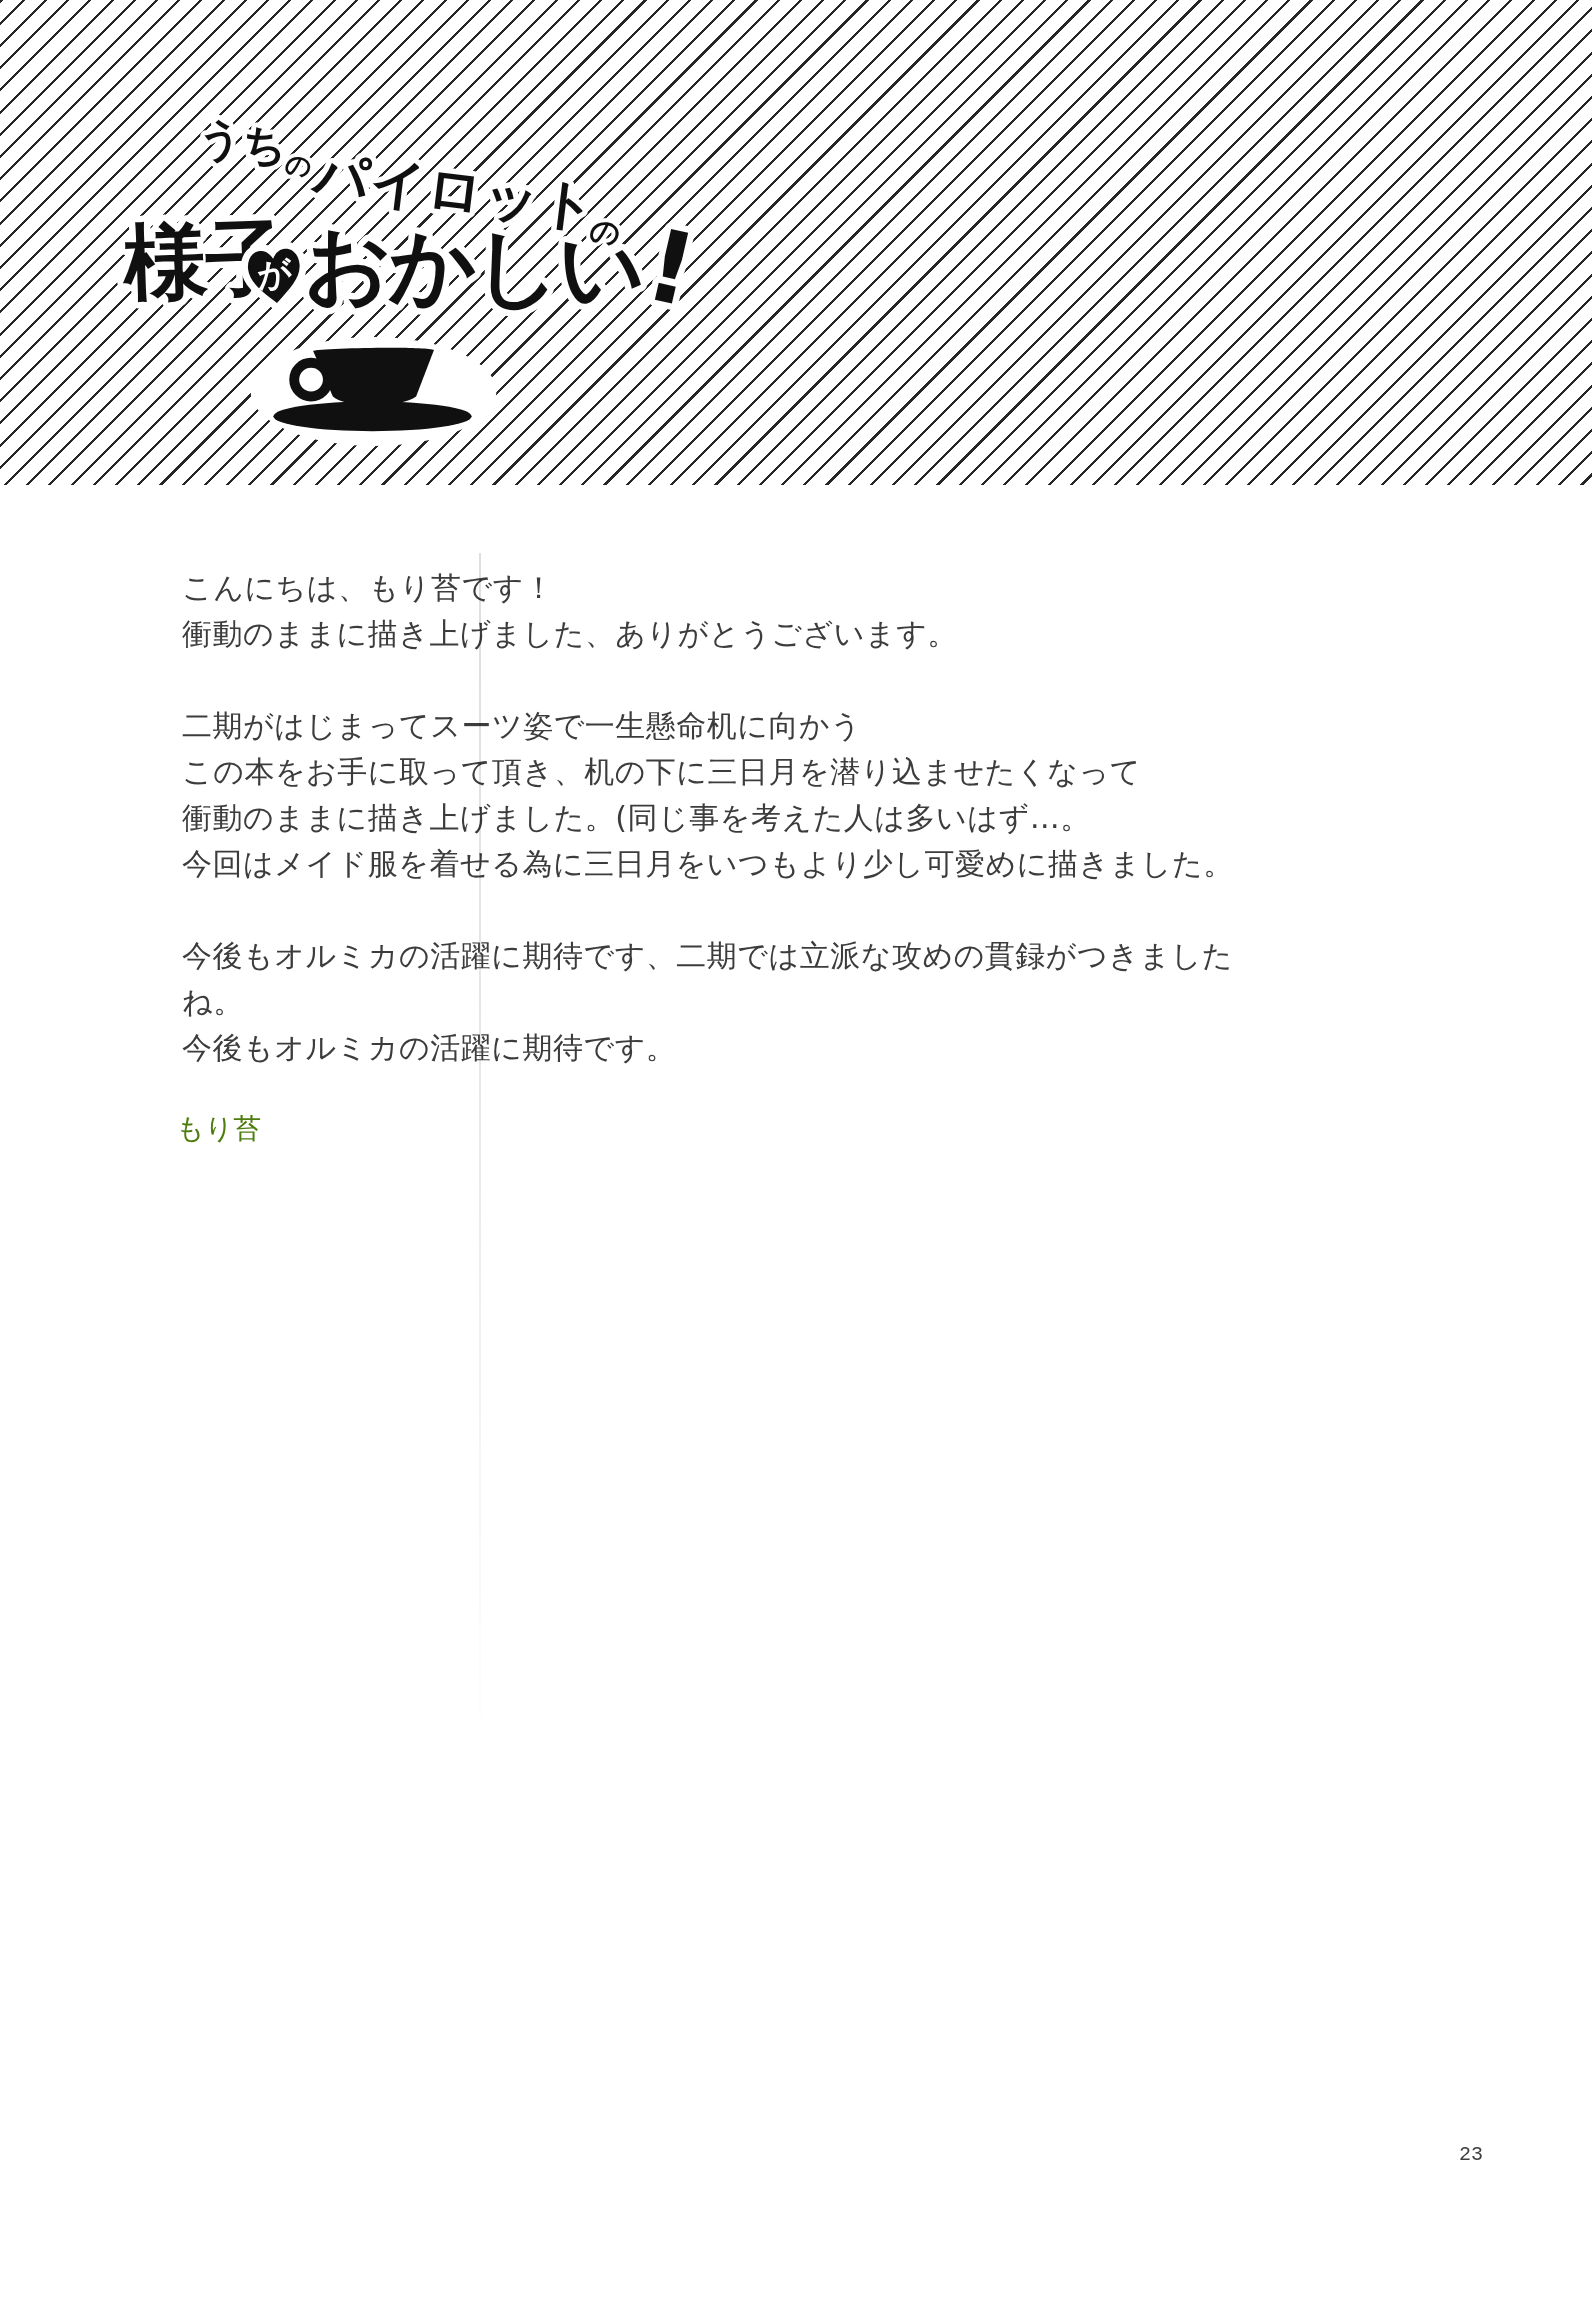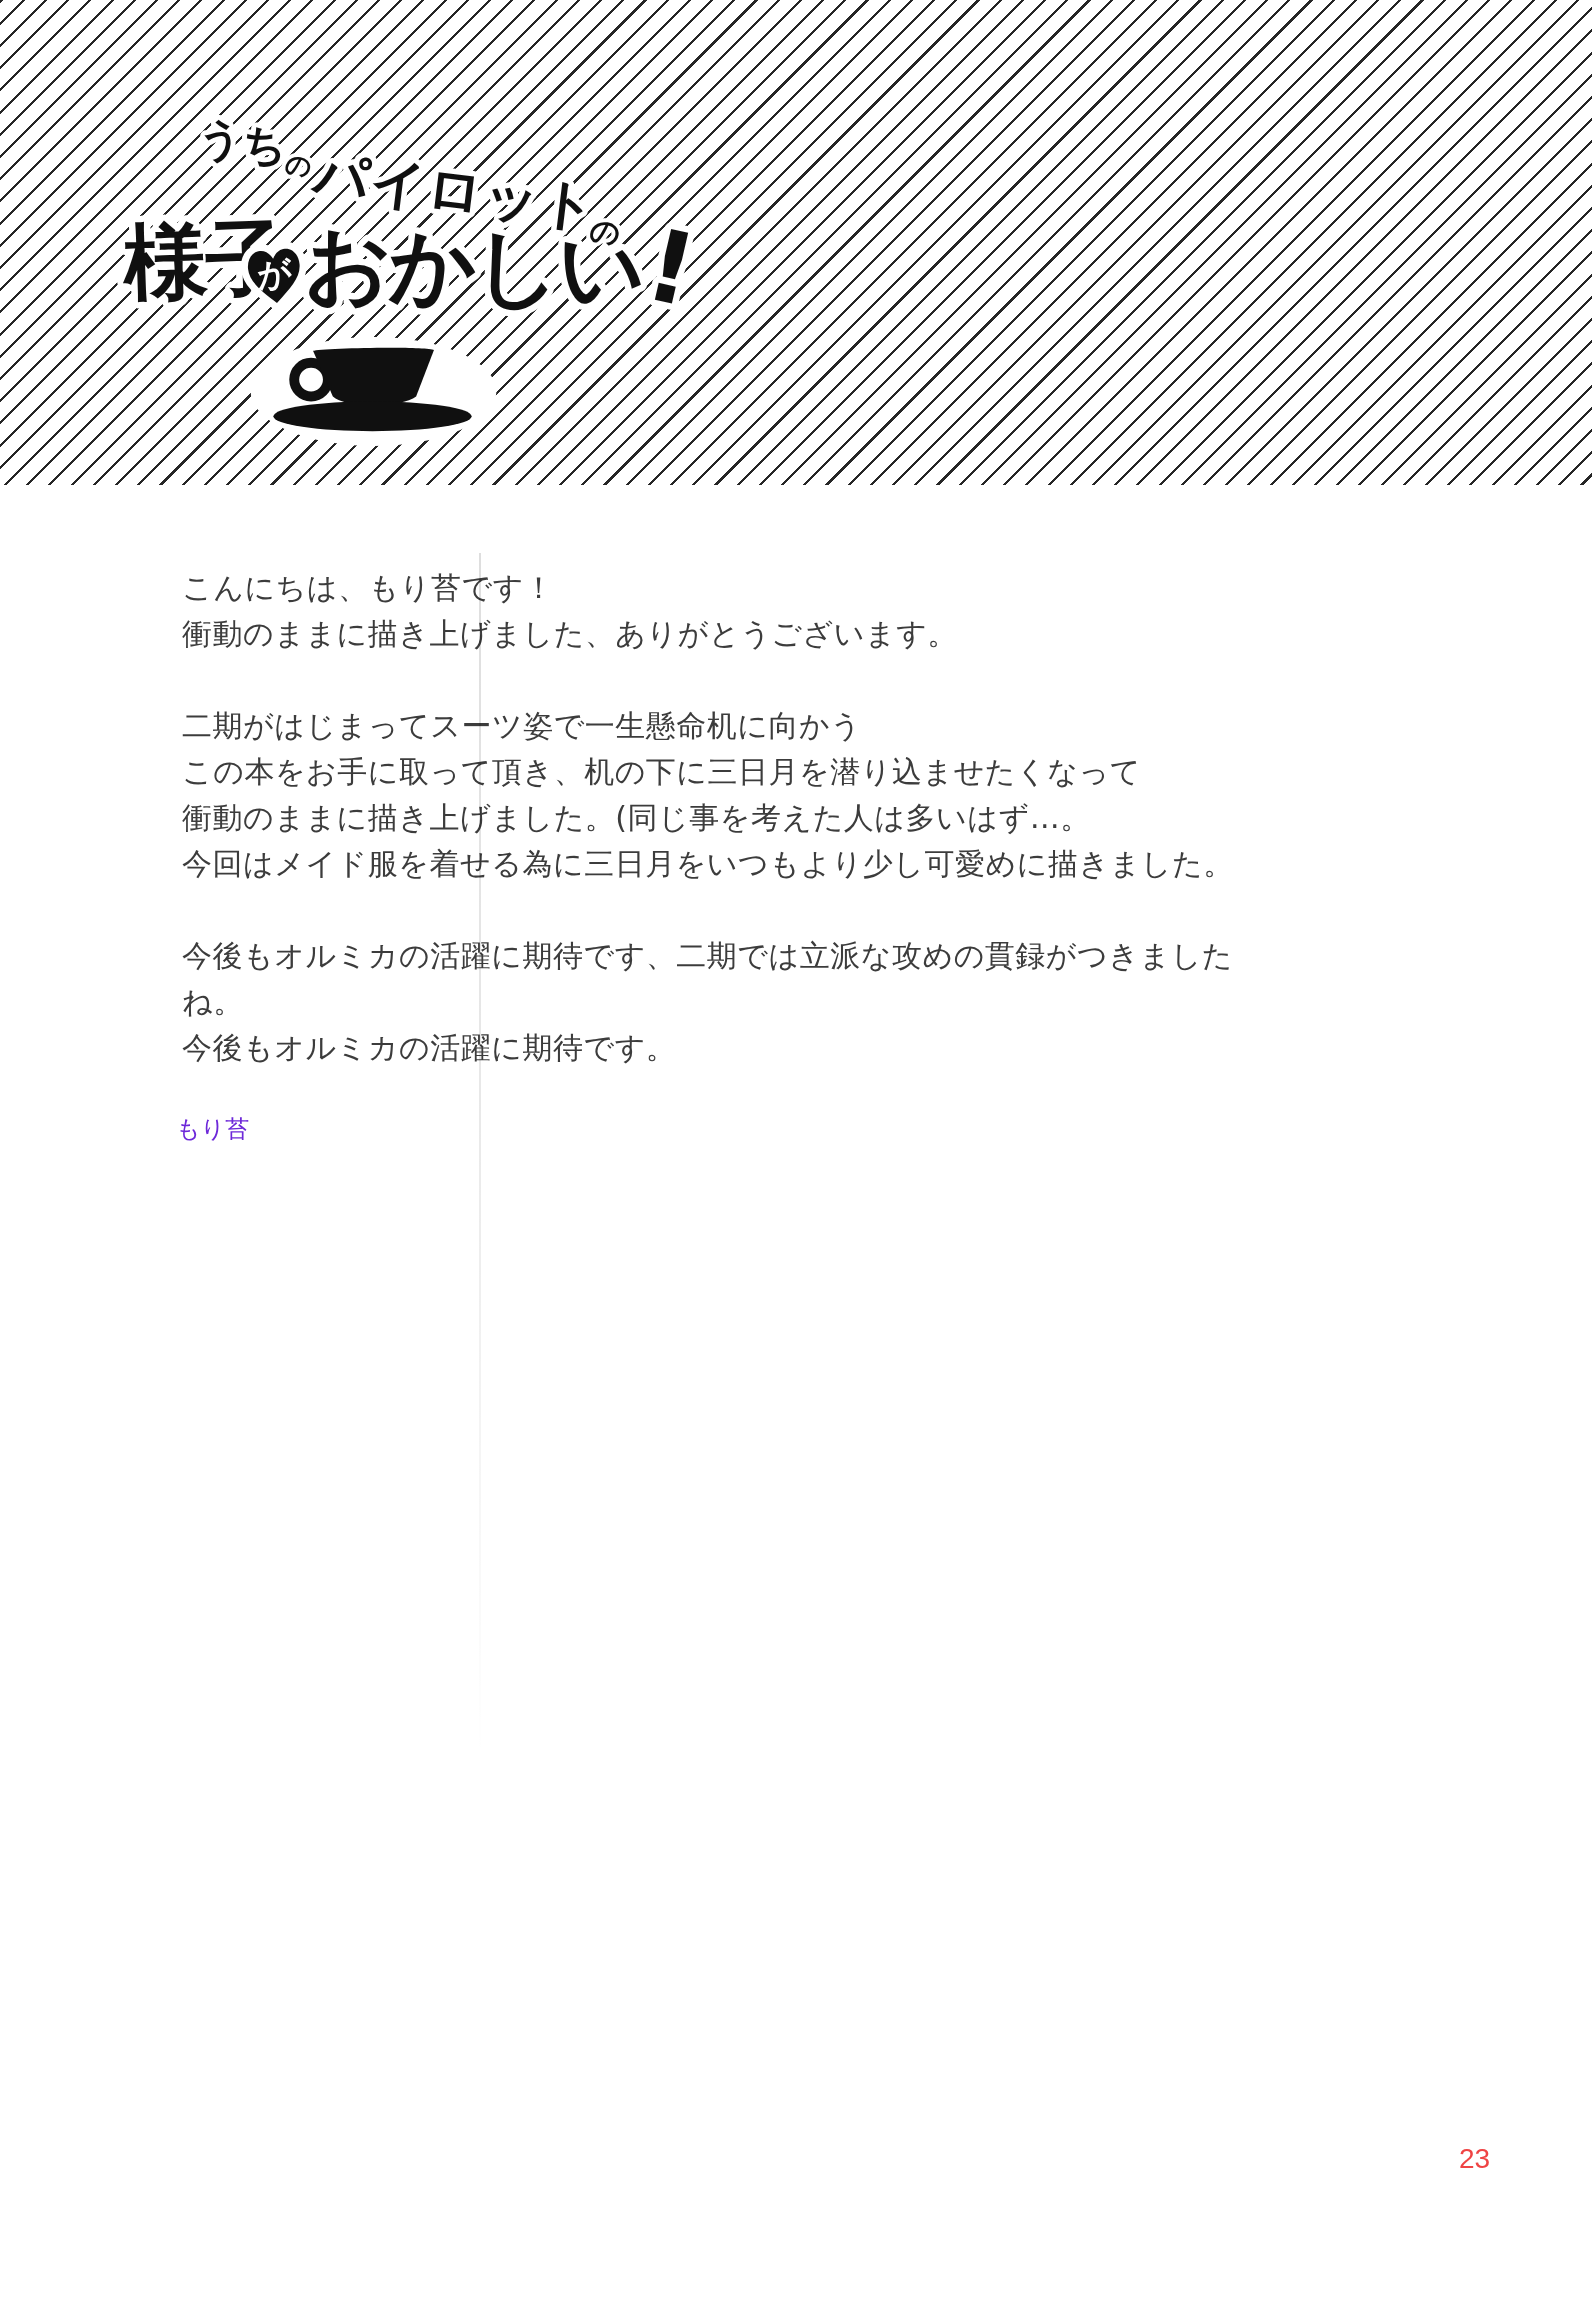--- a/index.html
+++ b/index.html
@@ -43,38 +43,38 @@
   
   .afterword{
     position:absolute;left:174px;top:565px;width:1095px;
     color:#3c3c3c;
     font-size:30px;line-height:46px;letter-spacing:0.5px;
   }
   .afterword p{margin:0 0 46px 8px;}
   .afterword .line{display:block;}
   .signature{
     position:absolute;left:176px;top:1106px;
-    color:#6d28d9;font-size:24px;line-height:46px;
+    color:#4d7c0f;font-size:28px;line-height:46px;
   }
 
   
   .scan-crease{
     position:absolute;left:479px;top:553px;width:1.5px;height:1209px;
     background:linear-gradient(to bottom,
       rgba(0,0,0,0.13) 0%,
       rgba(0,0,0,0.09) 45%,
       rgba(0,0,0,0.04) 75%,
       rgba(0,0,0,0) 100%);
   }
 
   
   .page-number{
     position:absolute;left:1459px;top:2143px;
-    color:#ef4444;font-size:28px;
-    font-family:Liberation Sans, sans-serif;
+    color:#404040;font-size:20px;
+    font-family:Liberation Mono, monospace;
   }
 </style>
 </head>
 <body>
 
 <div class="page">
 
   <div class="stripe-band"></div>
 
   <svg class="title-svg" viewBox="0 0 620 280" xmlns="http://www.w3.org/2000/svg">

